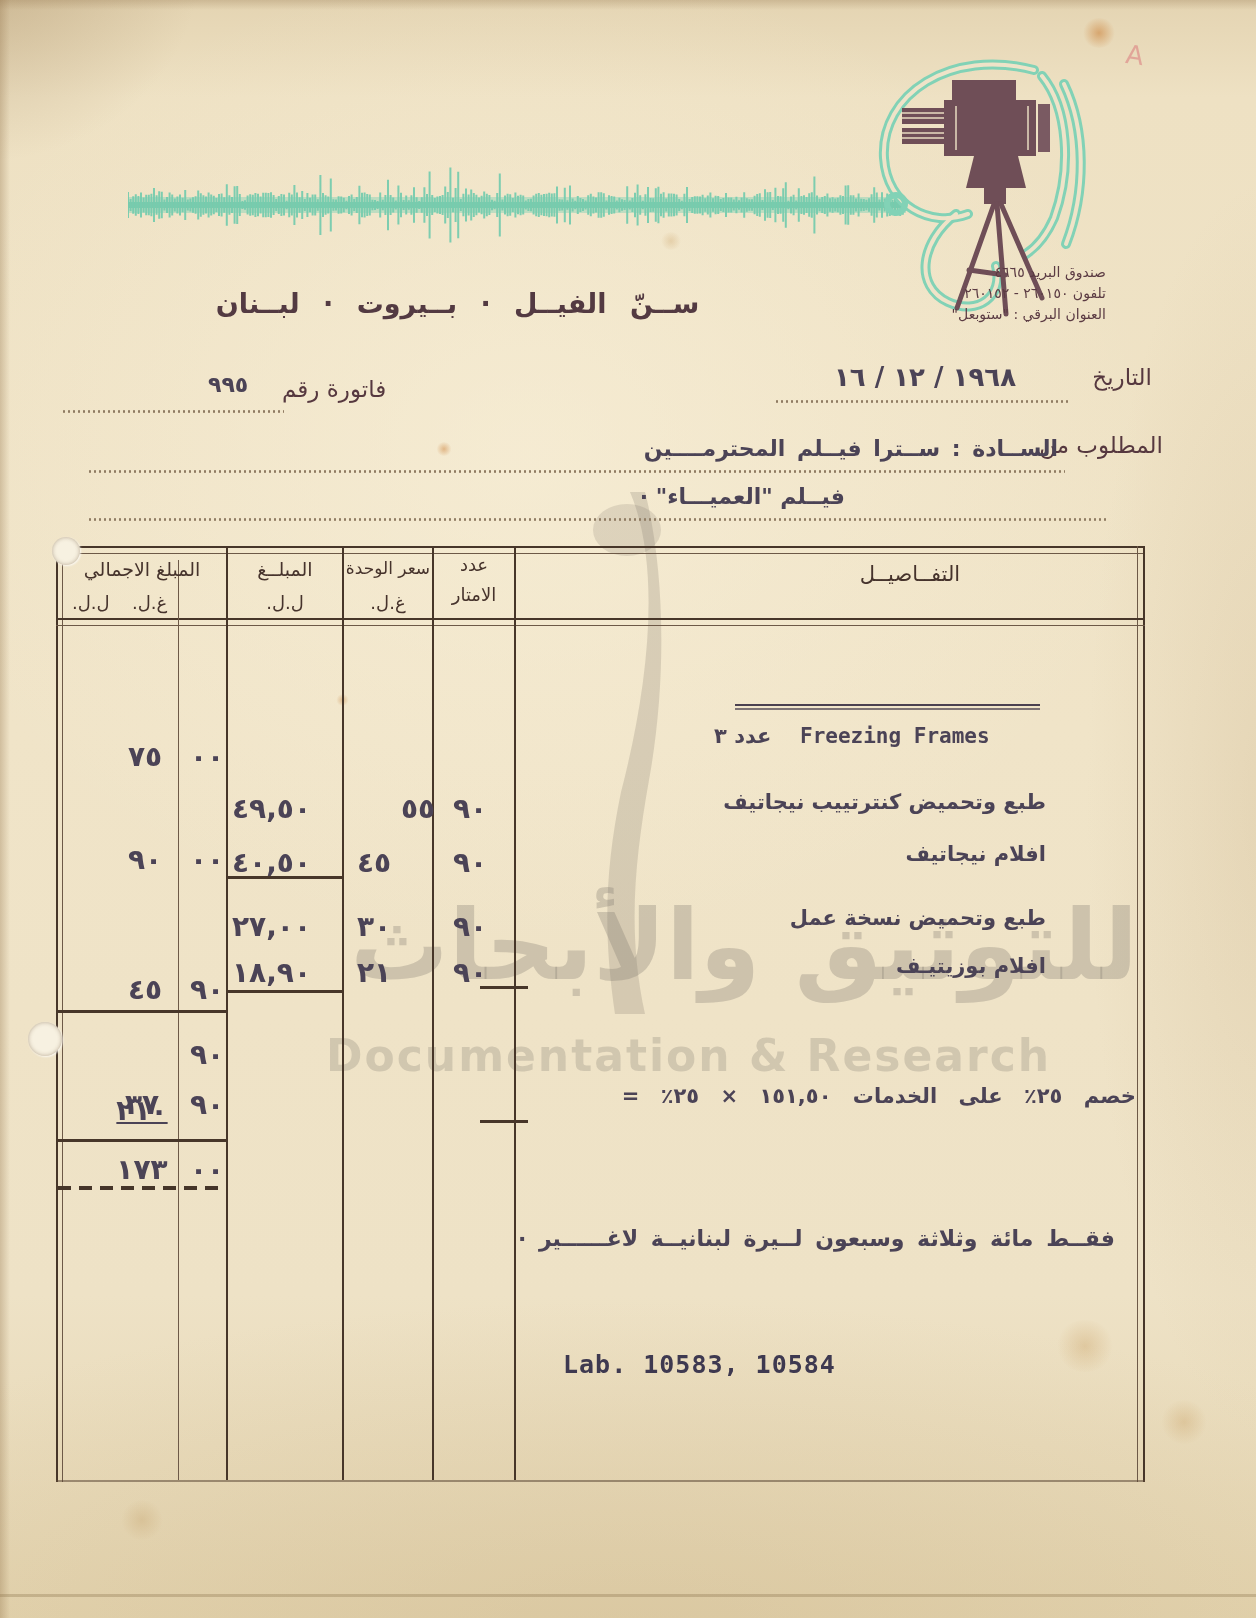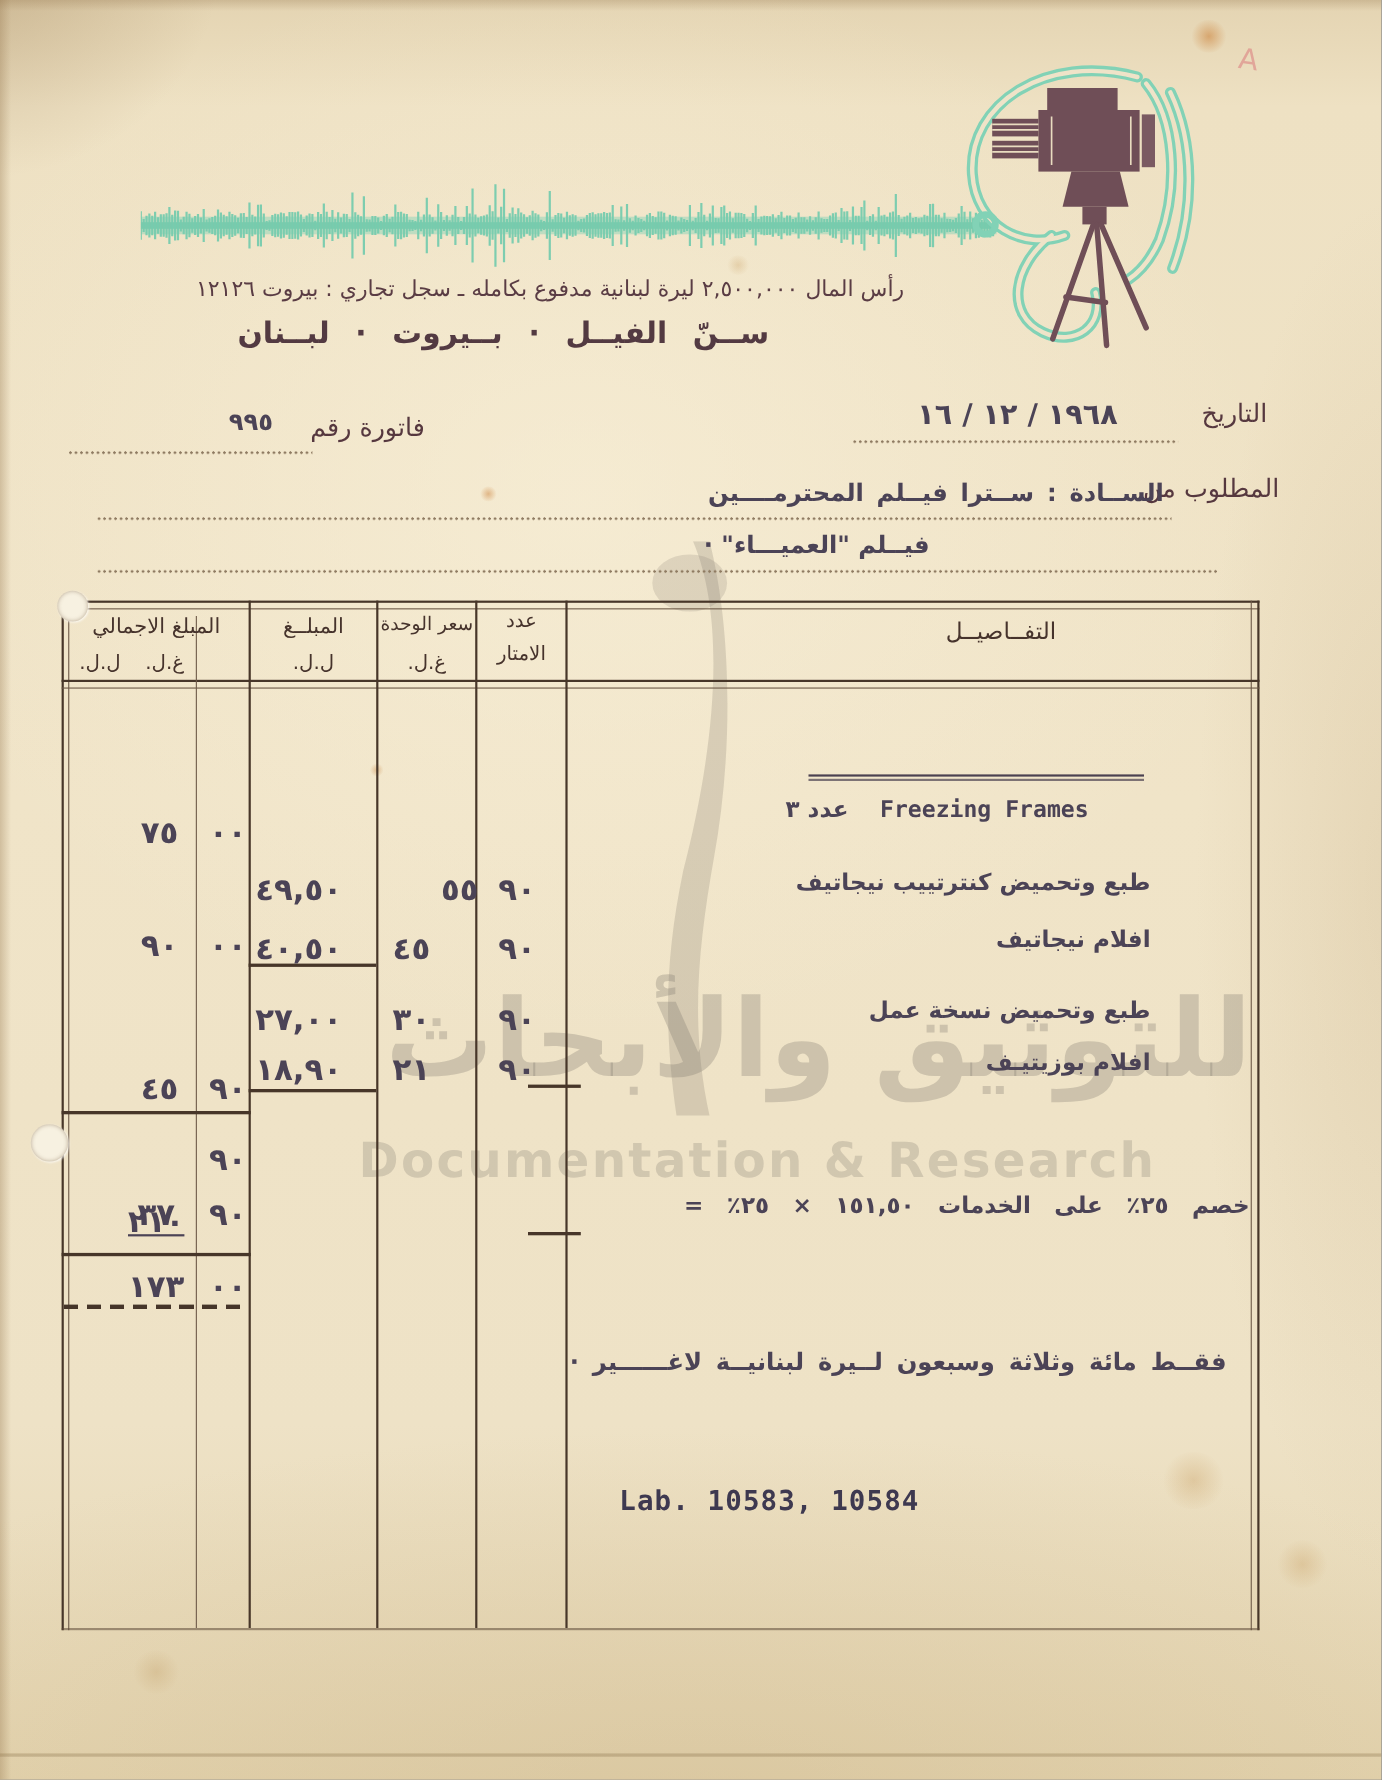--- a/index.html
+++ b/index.html
@@ -92,22 +92,26 @@
         <line x1="172" y1="60" x2="172" y2="104"></line>
     </g>
     <g stroke="#6f4e57" stroke-width="5" stroke-linecap="round">
       <line x1="138" y1="158" x2="101" y2="262"></line>
       <line x1="141" y1="158" x2="150" y2="268"></line>
       <line x1="145" y1="158" x2="186" y2="252"></line>
       <line x1="113" y1="224" x2="149" y2="229"></line>
     </g>
   </svg>
 
-
-  <div class="abs ar print" style="left:112px;top:250px;width:710px;text-align:right;font-size:20px;color:#5a3c44;">رأس المال ٢,٥٠٠,٠٠٠ ليرة لبنانية مدفوع بكامله ـ سجل تجاري : بيروت ١٢١٢٦</div>
+  <div class="abs ar print" style="right:150px;top:262px;width:260px;text-align:right;font-size:14px;line-height:21px;color:#5b3b43;">
+    <div>صندوق البريد ٤٦٦٥</div>
+    <div>تلفون ٢٦٠١٥٠ - ٢٦٠١٥٢</div>
+    <div>العنوان البرقي : "ستوبعل"</div>
+  </div>
+
 
   <div class="abs ar print" style="left:205px;top:288px;width:505px;text-align:center;font-size:27px;font-weight:bold;word-spacing:14px;color:#533a42;">ســنّ الفيــل · بــيروت · لبــنان</div>
 
   <span class="abs" style="left:1126px;top:40px;font-size:26px;color:rgba(215,100,110,.45);transform:rotate(8deg);">A</span>
 
   <span class="abs ar print cell" style="right:104px;top:364px;font-size:23px;">التاريخ</span>
   <div class="dotted" style="left:775px;top:400px;width:296px;"></div>
   <span class="abs ar typed cell" style="left:790px;top:362px;width:270px;text-align:center;font-size:26px;">١٩٦٨ / ١٢ / ١٦</span>
 
   <span class="abs ar print cell" style="left:282px;top:376px;font-size:23px;">فاتورة رقم</span>

